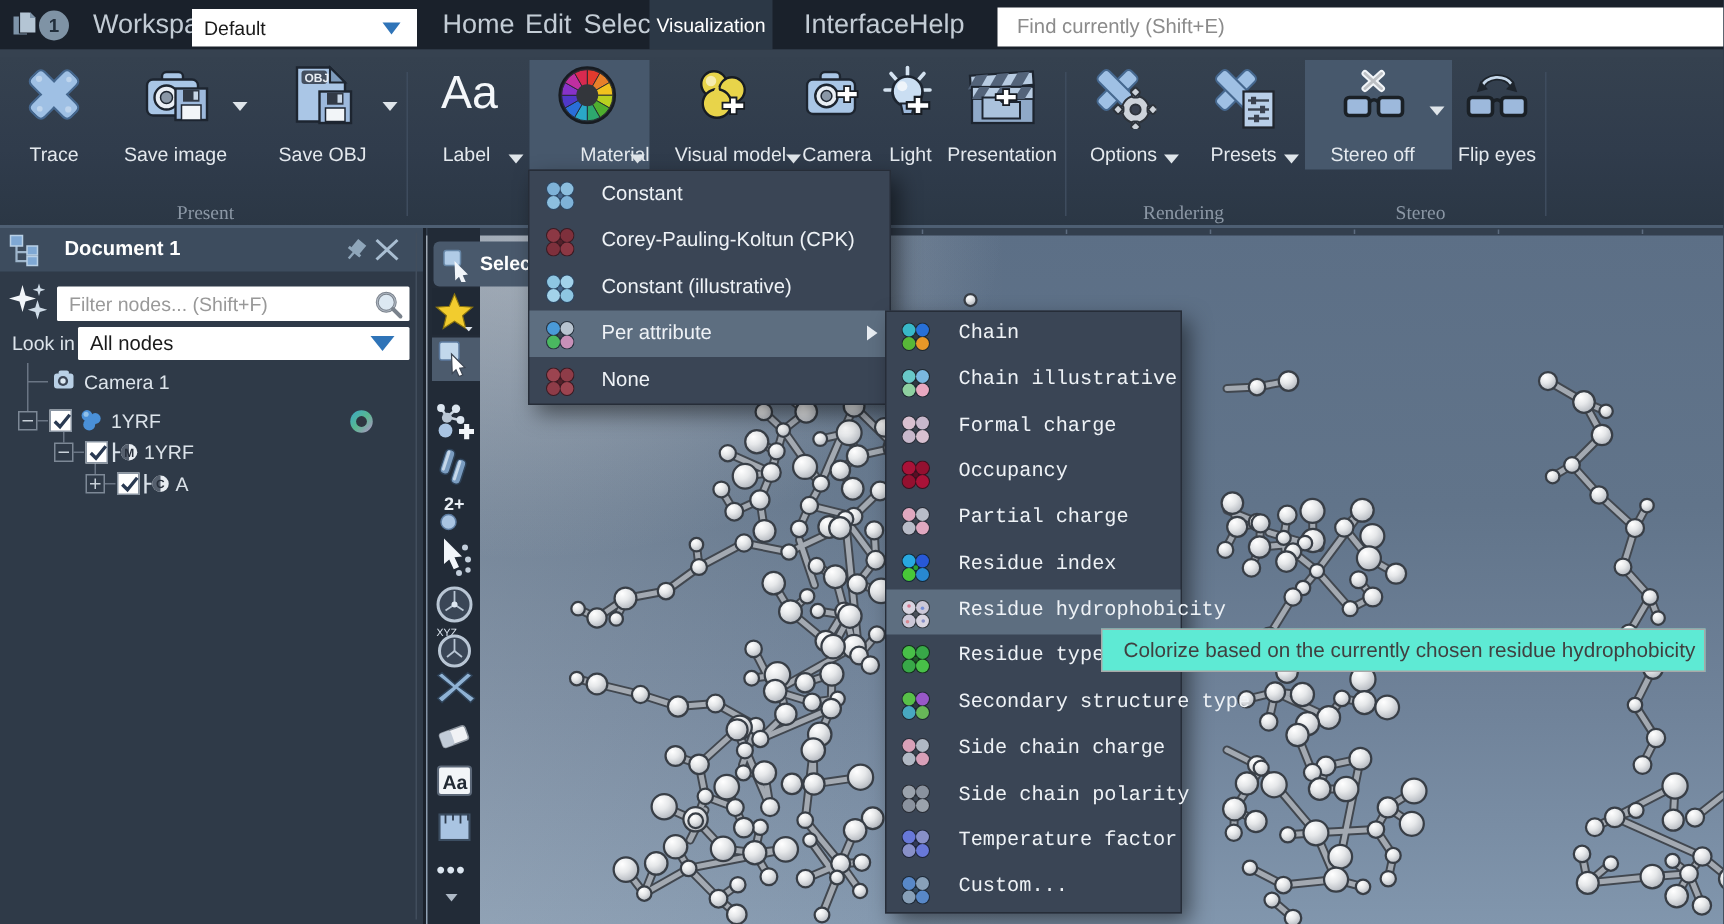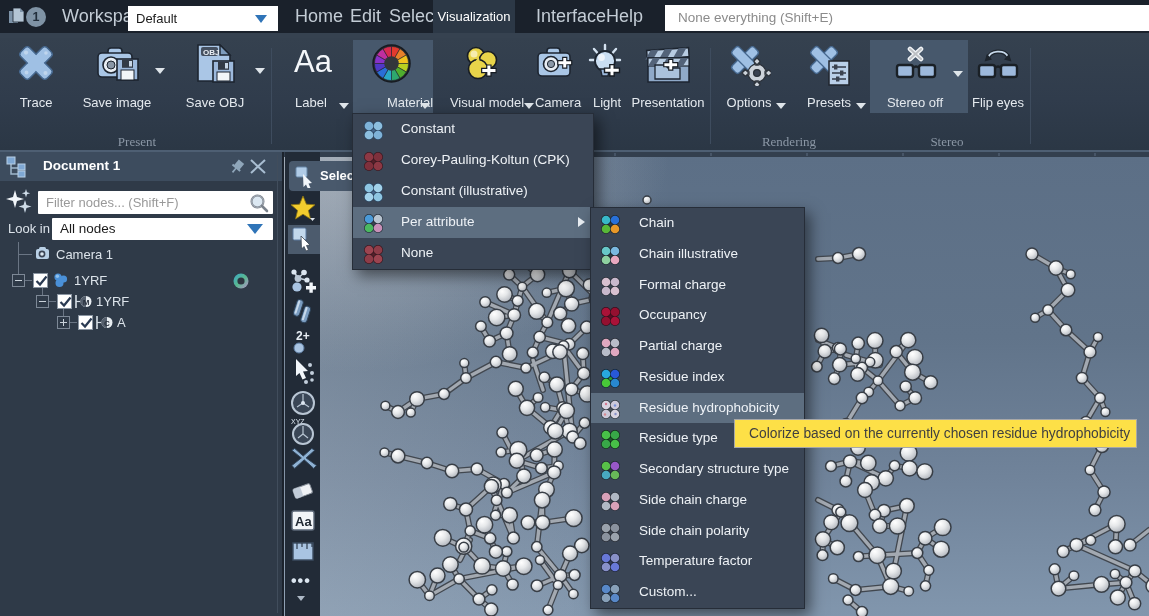--- a/index.html
+++ b/index.html
@@ -58,26 +58,26 @@
   #select-pill span { position:absolute; left:31px; top:7px; color:#fff; font-weight:bold; font-size:13px; }
 
   
   .menu { position:absolute; background:#3a4555; border:1px solid #262d38; box-shadow:5px 6px 14px rgba(0,0,0,0.5); }
   .mi { position:relative; height:31px; }
   .mi .ic { position:absolute; left:11px; top:7px; }
   .mi .txt { position:absolute; left:48px; top:7px; font-size:13.5px; color:#eef2f6; white-space:nowrap; }
   .mi.hl { background:#5d6e80; }
   .mi .sub { position:absolute; right:8px; top:10px; width:0; height:0; border-top:5.5px solid transparent; border-bottom:5.5px solid transparent; border-left:7px solid #e8edf2; }
   #menu1 { left:352px; top:113px; width:242px; }
-  #menu2 { left:590px; top:207px; width:215px; }
+  #menu2 { left:590px; top:207px; width:198px;font-family:Liberation Mono, monospace; }
   #menu2 .mi { height:30.75px; }
   #menu2 .mi .ic { left:10px; }
   #menu2 .mi .txt { left:48px; }
 
-  #tooltip { left:734px; top:419px; width:403px; height:29px; background:#fde047; border:1px solid #a8a8a8; z-index:60; }
+  #tooltip { left:734px; top:419px; width:403px; height:29px; background:#5eead4; border:1px solid #a8a8a8; z-index:60; }
   #tooltip span { position:absolute; left:14px; top:6px; font-size:13.8px; color:#404040; white-space:nowrap; }
 </style>
 </head>
 <body>
 
 <div class="abs" id="titlebar">
   <svg class="abs" style="left:8px;top:7px" width="17" height="19" viewBox="0 0 17 19">
     <rect x="1" y="4" width="9" height="12" fill="#7e94a9"></rect>
     <path d="M5 1 h7 l4 4 v10 h-11 z" fill="#b4c5d4" stroke="#1a212b" stroke-width="0.8"></path>
     <path d="M12 1 l4 4 h-4 z" fill="#7e94a9"></path>
@@ -88,21 +88,21 @@
   <span class="tmenu" style="left:350px">Edit</span>
   <span class="tmenu" style="left:389px">Select</span>
   <div id="vis-tab">Visualization</div>
   <span class="tmenu" style="left:536px">Interface</span>
   <span class="tmenu" style="left:606px">Help</span>
   <div id="wsbox">
       <span>Default</span>
       <div class="tri"></div>
     </div>
   <div id="searchbox">
-      <span>None everything (Shift+E)</span>
+      <span>Find currently (Shift+E)</span>
     </div>
 </div>
 <div class="abs" id="titlestrip"></div>
 
 <div class="abs" id="ribbon">
   <div id="mat-btn"></div>
   <div id="stereo-btn"></div>
 
   <div class="rsep" style="left:271px"></div>
   <div class="rsep" style="left:710px"></div>

